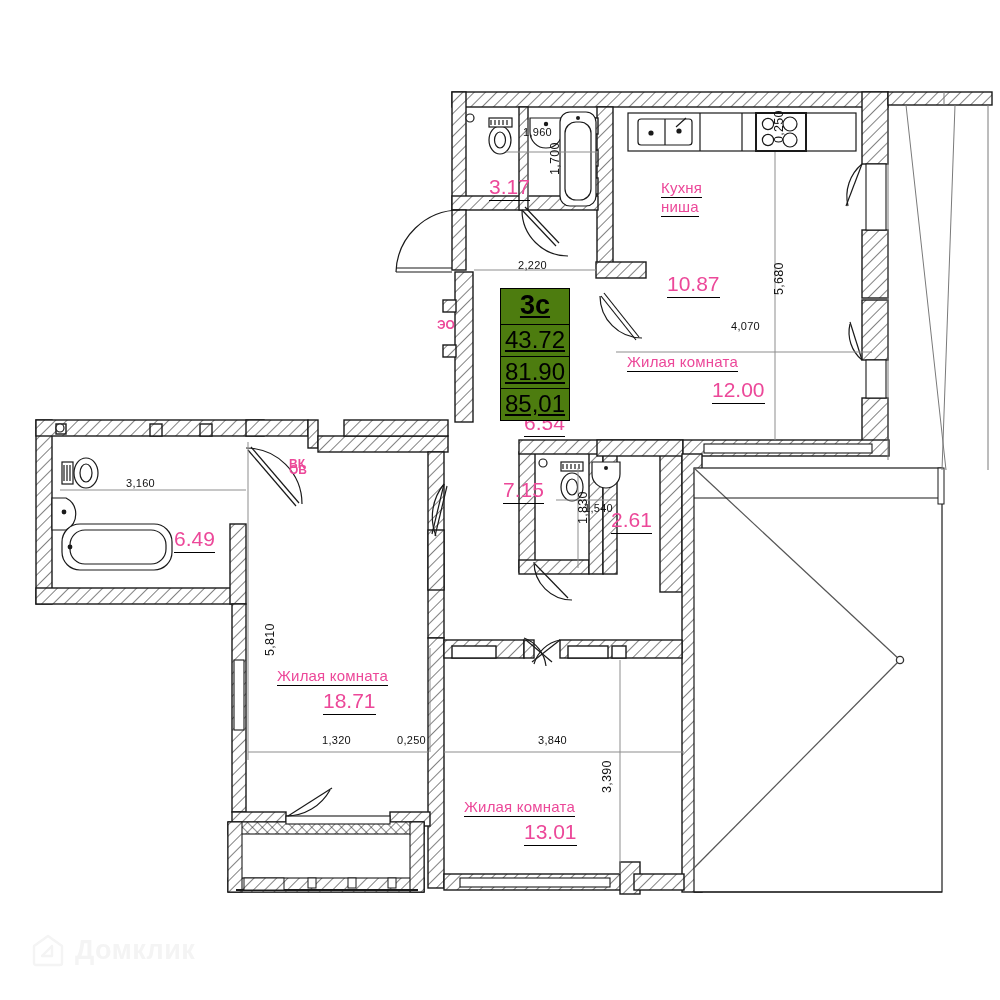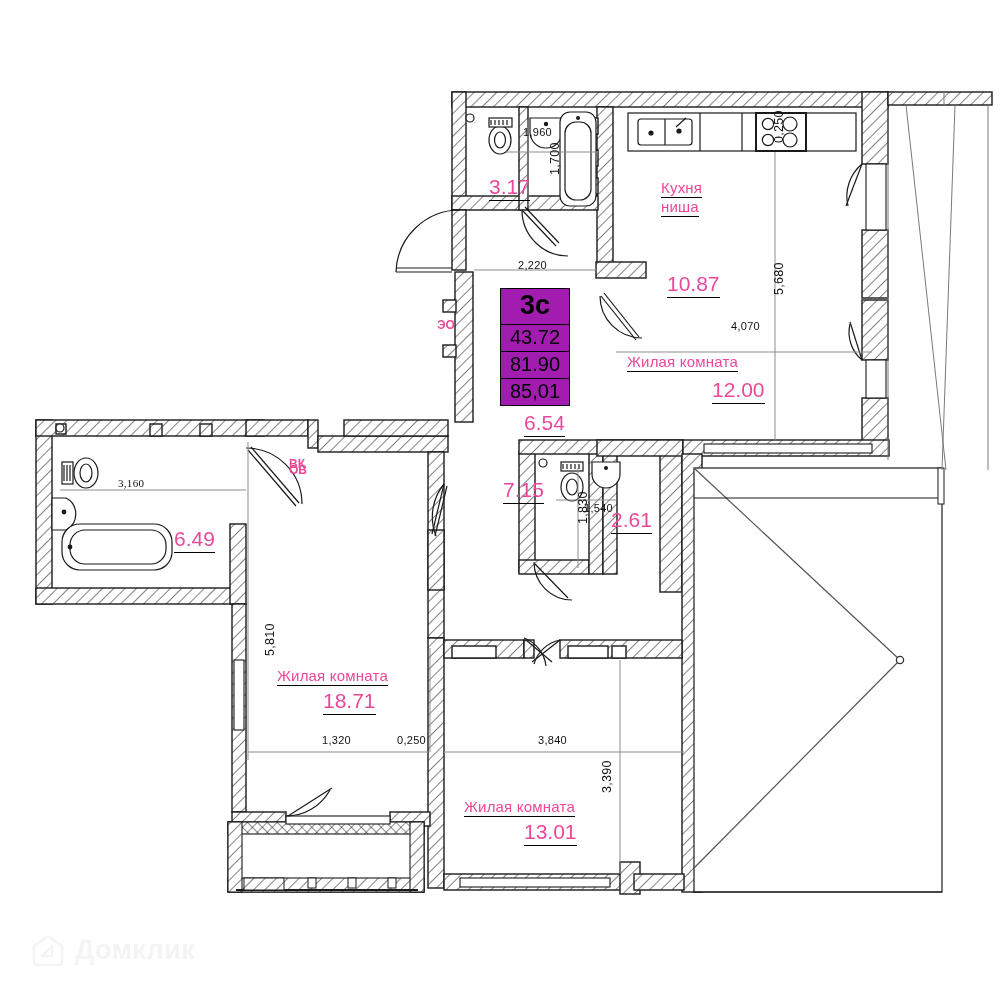--- a/index.html
+++ b/index.html
@@ -15,23 +15,23 @@
   .room-area{font-size:21px;}
   .area-only{font-size:21px;}
   .ul{border-bottom:1.6px solid #000;padding-bottom:1px;}
   .dim{font-size:11px;color:#111;letter-spacing:.3px;}
   .dim-v{font-size:12.5px;color:#111;letter-spacing:.3px;
          transform-origin:0 0;transform:rotate(-90deg);}
   .tag{font-size:12px;font-weight:bold;line-height:1.05;}
 
   
   #infobox{position:absolute;left:500px;top:288px;width:68px;
-           border:1.7px solid #000;background:#a21caf;}
+           border:1.7px solid #000;background:#4d7c0f;text-decoration:underline;}
   #infobox .cell{border-bottom:1.5px solid #000;text-align:center;
-                 font-size:20px;padding:1px 0 2px 0;}
+                 font-size:24px;padding:1px 0 2px 0;}
   #infobox .cell:last-child{border-bottom:none;}
   #infobox .cell.type{font-size:27px;font-weight:bold;padding:1px 0 3px 0;}
 
   
   #watermark{position:absolute;left:30px;top:932px;display:flex;
              align-items:center;gap:9px;opacity:1;}
   #wm-text{font-size:27px;font-weight:bold;color:#f4f4f4;letter-spacing:.5px;}
 </style>
 </head>
 <body>
@@ -325,21 +325,21 @@
 
   <div class="lbl room-name ul" style="left:464px; top:798px;">Жилая комната</div>
   <div class="lbl room-area ul" style="left:524px; top:820px;">13.01</div>
 
   <div class="lbl dim" style="left:523px; top:126px;">1,960</div>
   <div class="lbl dim-v" style="left:548px; top:175px;">1,700</div>
   <div class="lbl dim" style="left:518px; top:259px;">2,220</div>
   <div class="lbl dim-v" style="left:772px; top:143px;">0,250</div>
   <div class="lbl dim-v" style="left:772px; top:295px;">5,680</div>
   <div class="lbl dim" style="left:731px; top:320px;">4,070</div>
-  <div class="lbl dim" style="left:118px; top:477px;font-family:Liberation Serif, serif;">3,160</div>
+  <div class="lbl dim" style="left:126px; top:477px;">3,160</div>
   <div class="lbl dim" style="left:584px; top:490px;margin-top:12px;">1,540</div>
   <div class="lbl dim-v" style="left:576px; top:524px;">1,830</div>
   <div class="lbl dim-v" style="left:263px; top:656px;">5,810</div>
   <div class="lbl dim" style="left:322px; top:734px;">1,320</div>
   <div class="lbl dim" style="left:397px; top:734px;">0,250</div>
   <div class="lbl dim" style="left:538px; top:734px;">3,840</div>
   <div class="lbl dim-v" style="left:600px; top:793px;">3,390</div>
 
   <div class="lbl tag" style="left:289px; top:458px;">ВК</div>
   <div class="lbl tag" style="left:289px; top:450px;margin-top:14px;">ОВ</div>

